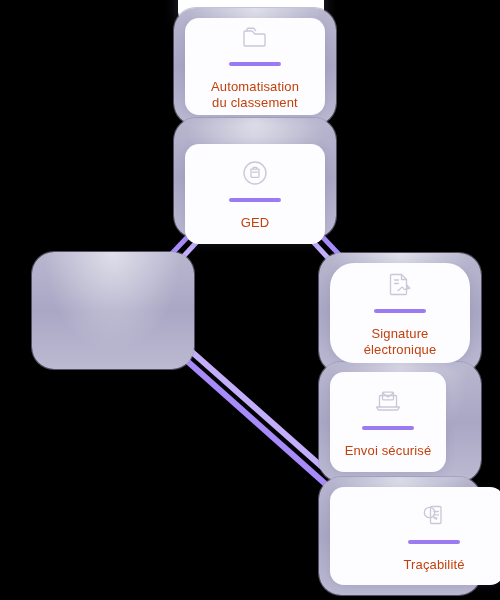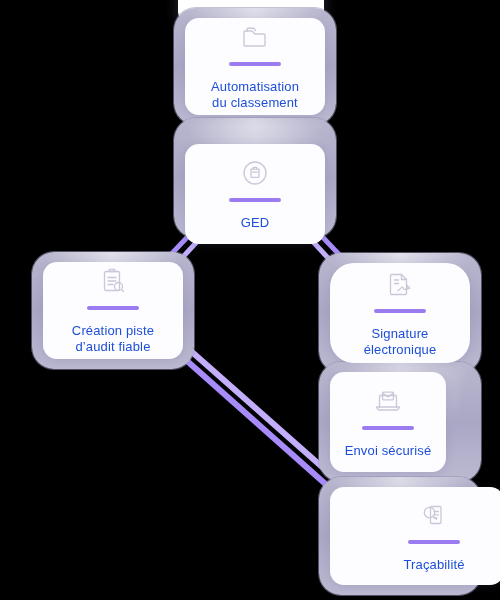--- a/index.html
+++ b/index.html
@@ -83,21 +83,21 @@
 
   .accent-bar {
     width: 52px;
     height: 4px;
     border-radius: 3px;
     background: #9b7cf0;
     margin-bottom: 13px;
   }
 
   .card-label {
-    color: #1d4ed8;
+    color: #c2410c;
     font-size: 13px;
     line-height: 16px;
     text-align: center;
     letter-spacing: 0.15px;
     padding: 0 8px;
     white-space: pre-line;
   }
 </style>
 </head>
 <body>
@@ -170,34 +170,20 @@
         <circle cx="13" cy="13" r="11"></circle>
         <path d="M9 9.2h8v7.2a1 1 0 0 1-1 1h-6a1 1 0 0 1-1-1Z"></path>
         <path d="M11.2 9.2V7.4h3.6v1.8"></path>
         <path d="M10.6 12.2h4.8"></path>
       </svg>
     </span>
     <span class="accent-bar"></span>
     <span class="card-label">GED</span>
   </div>
 
-  <div class="card" style="left:43px; top:262px; width:140px; height:97px;">
-    <span class="card-icon">
-      <svg width="24" height="26" viewBox="0 0 24 26" fill="none" stroke="currentColor" stroke-width="1.3" stroke-linecap="round" stroke-linejoin="round">
-        <rect x="3.5" y="3.5" width="15" height="19" rx="1.6"></rect>
-        <path d="M8 3.5V2.3a1 1 0 0 1 1-1h4a1 1 0 0 1 1 1v1.2Z"></path>
-        <path d="M7 9.5h8M7 13h8M7 16.5h5"></path>
-        <circle cx="17.5" cy="18.5" r="4"></circle>
-        <path d="M20.4 21.4 22.5 23.5"></path>
-      </svg>
-    </span>
-    <span class="accent-bar"></span>
-    <span class="card-label">Création piste
-d’audit fiable</span>
-  </div>
 
   <div class="card" style="left:330px; top:263px; width:140px; height:100px;border-radius:24px;">
     <span class="card-icon">
       <svg width="26" height="26" viewBox="0 0 26 26" fill="none" stroke="currentColor" stroke-width="1.3" stroke-linecap="round" stroke-linejoin="round">
         <path d="M4.5 3.5h10l5 5v14a1 1 0 0 1-1 1h-14a1 1 0 0 1-1-1v-18a1 1 0 0 1 1-1Z"></path>
         <path d="M14.5 3.5v5h5"></path>
         <path d="M7.5 9h4M7.5 12.5h4"></path>
         <path d="M11 19.5c1.8-.4 3-3.4 4.4-3.4 1.2 0 .9 2.6 2.2 2.6 1 0 1.8-1.2 2.6-2.2"></path>
         <path d="m19.5 13.8 3.4 3.4-3.2 1 .2-2.4Z"></path>
       </svg>

